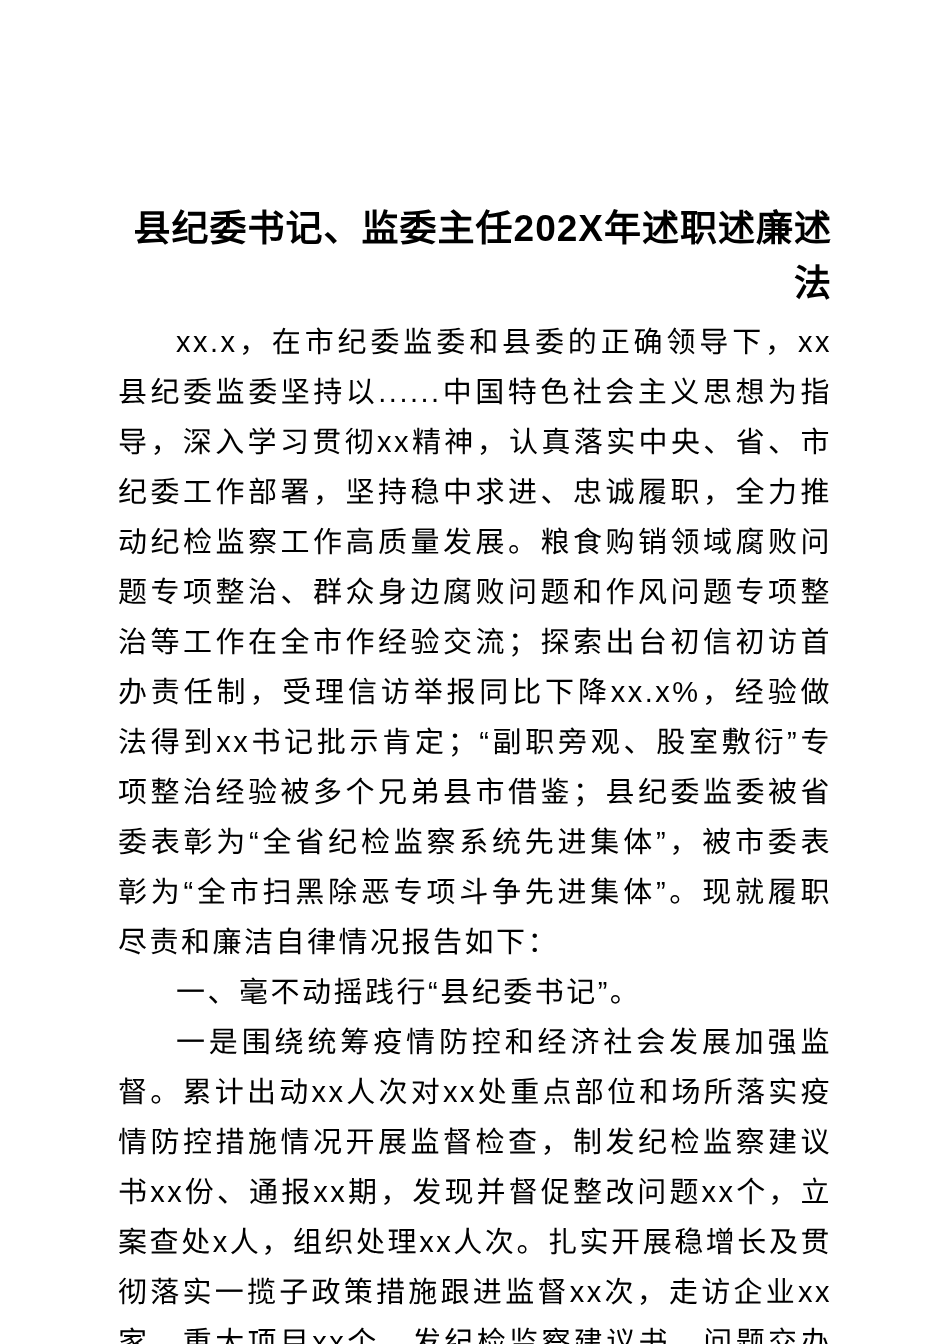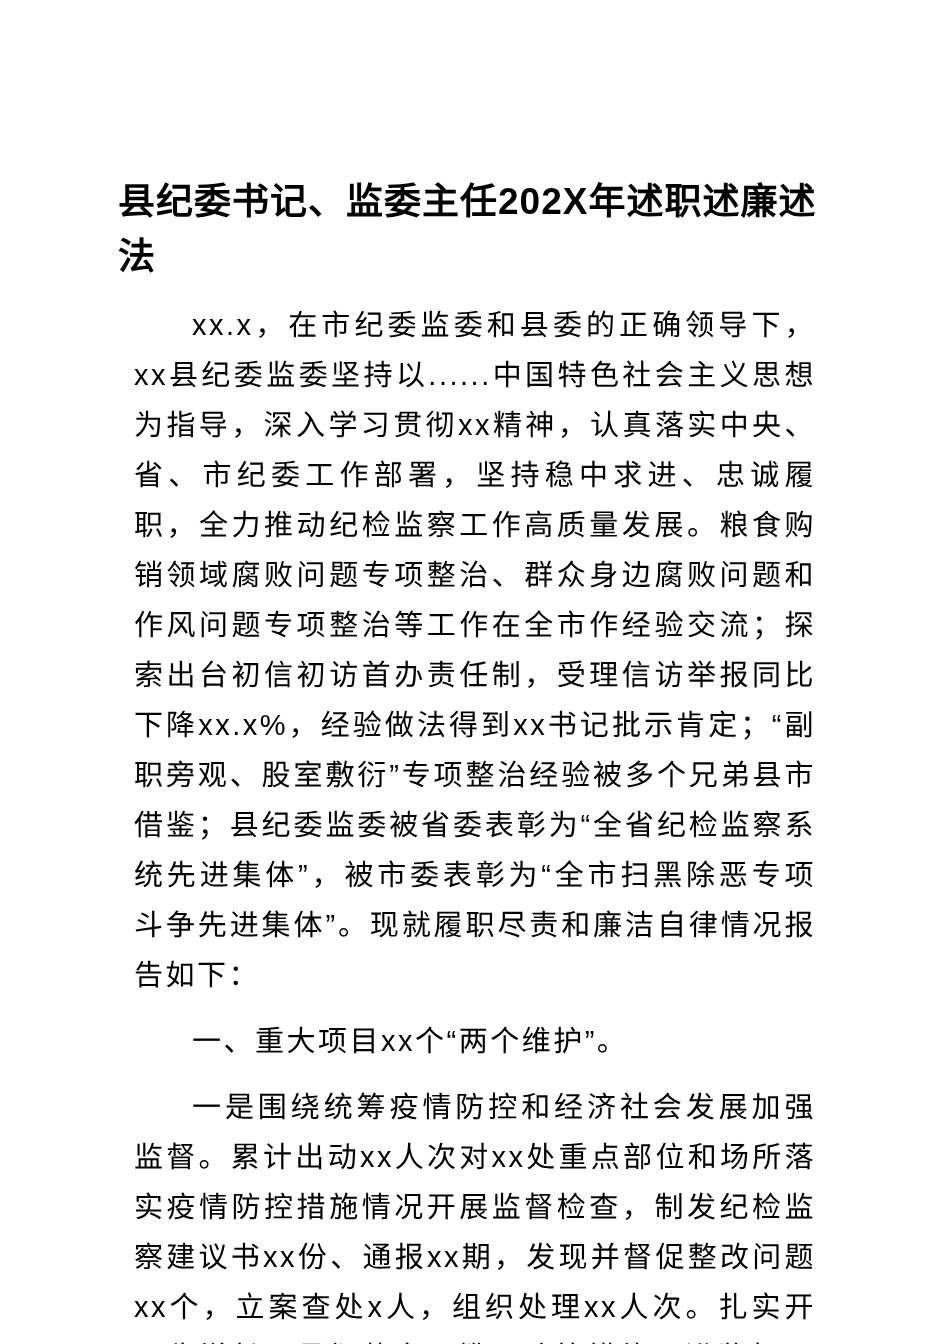--- a/index.html
+++ b/index.html
@@ -19,47 +19,48 @@
   .doc {
     position: absolute;
     left: 118px;
     top: 174px;
     width: 714px;
   }
   .doc-title {
     font-size: 37px;
     font-weight: bold;
     line-height: 55px;
-    text-align: left;
+    text-align: right;
     letter-spacing: 1px;
+    margin-top: 27px;
   }
   .doc-body {
     margin-top: 6px;
     font-size: 29px;
     line-height: 50px;
     letter-spacing: 2.5px;
     text-align: justify;
     text-justify: inter-ideograph;
   }
   .doc-body p {
-    margin: 16px;
+    margin: 0;
     padding: 0;
     text-indent: 2em;
   }
 </style>
 </head>
 <body>
 
 <div class="page">
   <div class="doc">
 
     <div class="doc-title">
       <div>县纪委书记、监委主任202X年述职述廉述法</div>
     </div>
 
     <div class="doc-body">
       <p>xx.x，在市纪委监委和县委的正确领导下，xx县纪委监委坚持以......中国特色社会主义思想为指导，深入学习贯彻xx精神，认真落实中央、省、市纪委工作部署，坚持稳中求进、忠诚履职，全力推动纪检监察工作高质量发展。粮食购销领域腐败问题专项整治、群众身边腐败问题和作风问题专项整治等工作在全市作经验交流；探索出台初信初访首办责任制，受理信访举报同比下降xx.x%，经验做法得到xx书记批示肯定；“副职旁观、股室敷衍”专项整治经验被多个兄弟县市借鉴；县纪委监委被省委表彰为“全省纪检监察系统先进集体”，被市委表彰为“全市扫黑除恶专项斗争先进集体”。现就履职尽责和廉洁自律情况报告如下：</p>
-      <p>一、重大项目xx个“两个维护”。</p>
+      <p>一、毫不动摇践行“县纪委书记”。</p>
       <p>一是围绕统筹疫情防控和经济社会发展加强监督。累计出动xx人次对xx处重点部位和场所落实疫情防控措施情况开展监督检查，制发纪检监察建议书xx份、通报xx期，发现并督促整改问题xx个，立案查处x人，组织处理xx人次。扎实开展稳增长及贯彻落实一揽子政策措施跟进监督xx次，走访企业xx家、重大项目xx个，发纪检监察建议书、问题交办函xx份，</p>
     </div>
 
   </div>
 </div>
 
 </body></html>

